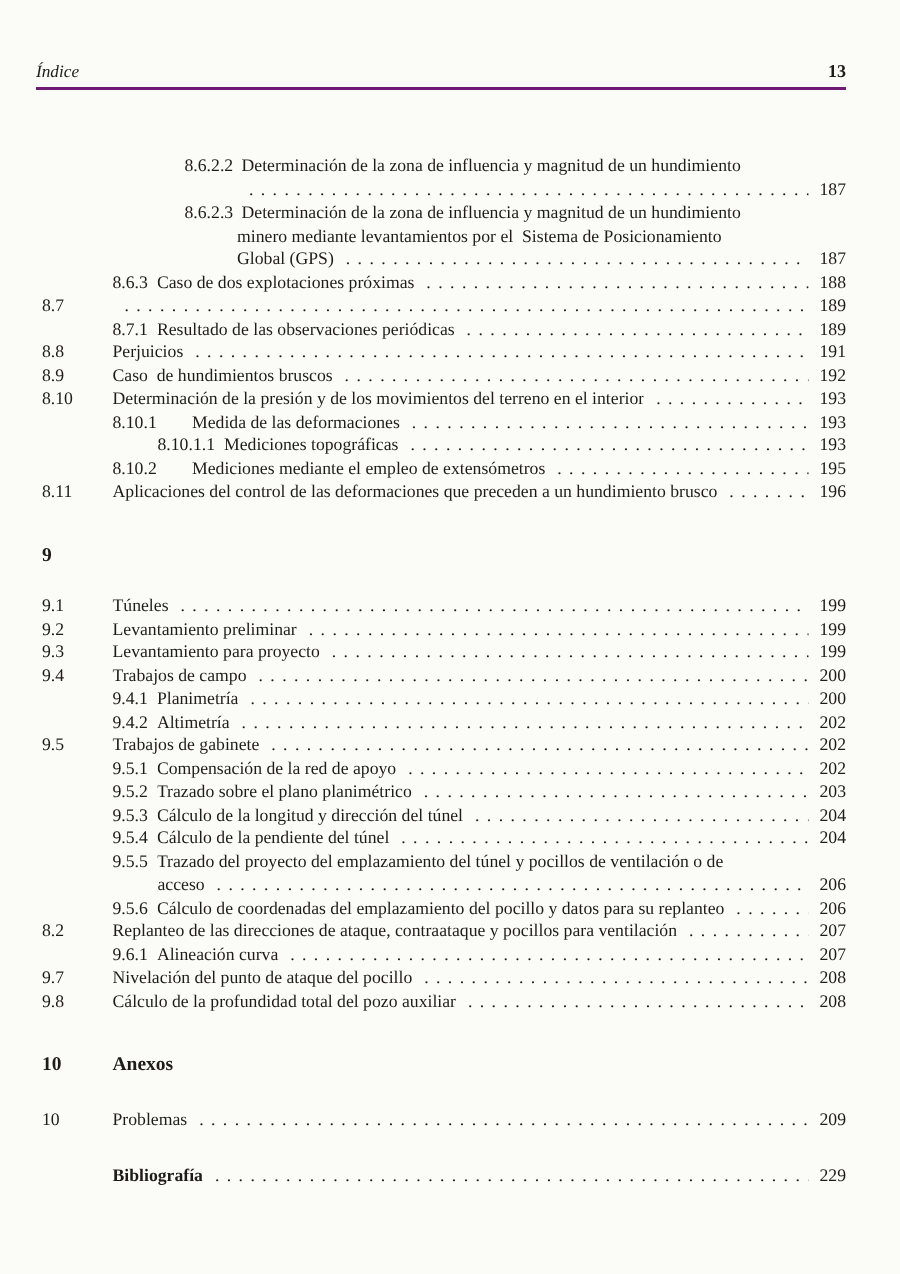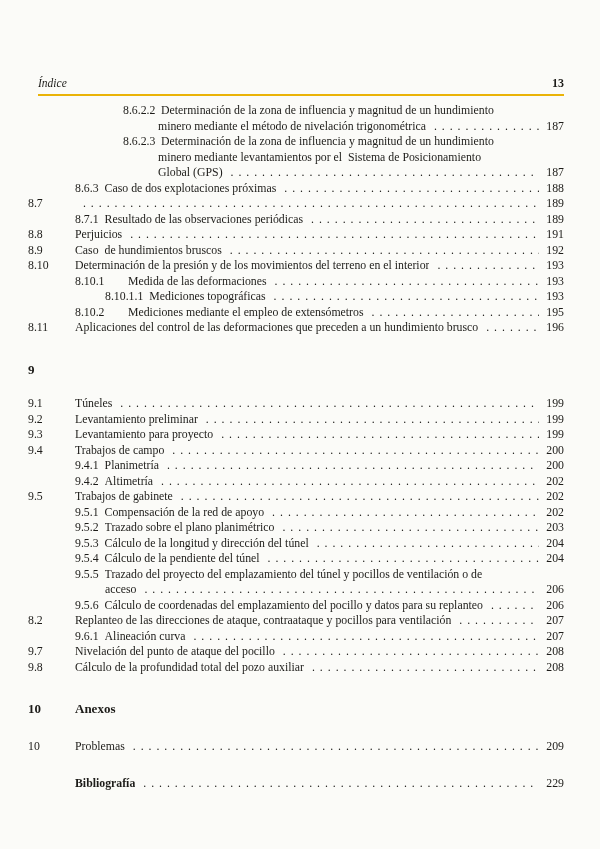--- a/index.html
+++ b/index.html
@@ -6,25 +6,24 @@
   html, body { margin: 0; padding: 0; }
   body {
     width: 600px; height: 849px;
     background: #fbfbf8;
     color: #1d1c19;
     font-family: "Liberation Serif", "DejaVu Serif", serif;
     overflow: hidden;
     position: relative;
   }
   .header {
-    position: absolute; top: 40px; left: 38px; right: 36px;
+    position: absolute; top: 40px; left: 24px; right: 36px;
     display: flex; justify-content: space-between; align-items: baseline;
-    border-bottom: 2px solid #eab308;
+    border-bottom: 2px solid #701a75;
     padding-bottom: 3px;
-    margin-top: 36px;
   }
   .running-head { font-style: italic; font-size: 11.5px; }
   .folio { font-weight: bold; font-size: 12px; }
   .toc {
     position: absolute; top: 103px; left: 28px; right: 36px;
     font-size: 11.8px; line-height: 15.5px;
   }
   .row { display: flex; align-items: baseline; }
   .num { flex: none; white-space: nowrap; }
   .i-top > .num   { width: 47px; }
@@ -60,21 +59,20 @@
   <header class="header">
     <span class="running-head">Índice</span>
     <span class="folio">13</span>
   </header>
   <main class="toc">
       <div class="row i-sub2">
         <span class="num">8.6.2.2</span>
         <span class="text">Determinación de la zona de influencia y magnitud de un hundimiento</span>
       </div>
       <div class="row cont-deep">
-        <span class="text">minero mediante el método de nivelación trigonométrica</span>
         <span class="leader">&nbsp;.&nbsp;.&nbsp;.&nbsp;.&nbsp;.&nbsp;.&nbsp;.&nbsp;.&nbsp;.&nbsp;.&nbsp;.&nbsp;.&nbsp;.&nbsp;.&nbsp;.&nbsp;.&nbsp;.&nbsp;.&nbsp;.&nbsp;.&nbsp;.&nbsp;.&nbsp;.&nbsp;.&nbsp;.&nbsp;.&nbsp;.&nbsp;.&nbsp;.&nbsp;.&nbsp;.&nbsp;.&nbsp;.&nbsp;.&nbsp;.&nbsp;.&nbsp;.&nbsp;.&nbsp;.&nbsp;.&nbsp;.&nbsp;.&nbsp;.&nbsp;.&nbsp;.&nbsp;.&nbsp;.&nbsp;.&nbsp;.&nbsp;.&nbsp;.&nbsp;.&nbsp;.&nbsp;.&nbsp;.&nbsp;.&nbsp;.&nbsp;.&nbsp;.&nbsp;.&nbsp;.&nbsp;.&nbsp;.&nbsp;.&nbsp;.&nbsp;.&nbsp;.&nbsp;.&nbsp;.&nbsp;.&nbsp;.&nbsp;.&nbsp;.&nbsp;.&nbsp;.&nbsp;.&nbsp;.&nbsp;.&nbsp;.&nbsp;.&nbsp;.&nbsp;.&nbsp;.&nbsp;.&nbsp;.&nbsp;.&nbsp;.&nbsp;.&nbsp;.&nbsp;.&nbsp;.&nbsp;.&nbsp;.&nbsp;.&nbsp;.&nbsp;.&nbsp;.&nbsp;.&nbsp;.&nbsp;.&nbsp;.&nbsp;.&nbsp;.&nbsp;.&nbsp;.&nbsp;.&nbsp;.&nbsp;.&nbsp;.&nbsp;.&nbsp;.&nbsp;.&nbsp;.&nbsp;.&nbsp;.&nbsp;.&nbsp;.&nbsp;.&nbsp;.&nbsp;.&nbsp;.&nbsp;.&nbsp;.&nbsp;.&nbsp;.&nbsp;.&nbsp;.&nbsp;.&nbsp;.&nbsp;.&nbsp;.&nbsp;.&nbsp;.&nbsp;.&nbsp;.&nbsp;.&nbsp;.&nbsp;.&nbsp;.&nbsp;.</span>
         <span class="pg">187</span>
       </div>
       <div class="row i-sub2">
         <span class="num">8.6.2.3</span>
         <span class="text">Determinación de la zona de influencia y magnitud de un hundimiento</span>
       </div>
       <div class="row cont-deep">
         <span class="text">minero mediante levantamientos por el&nbsp; Sistema de Posicionamiento</span>
       </div>

